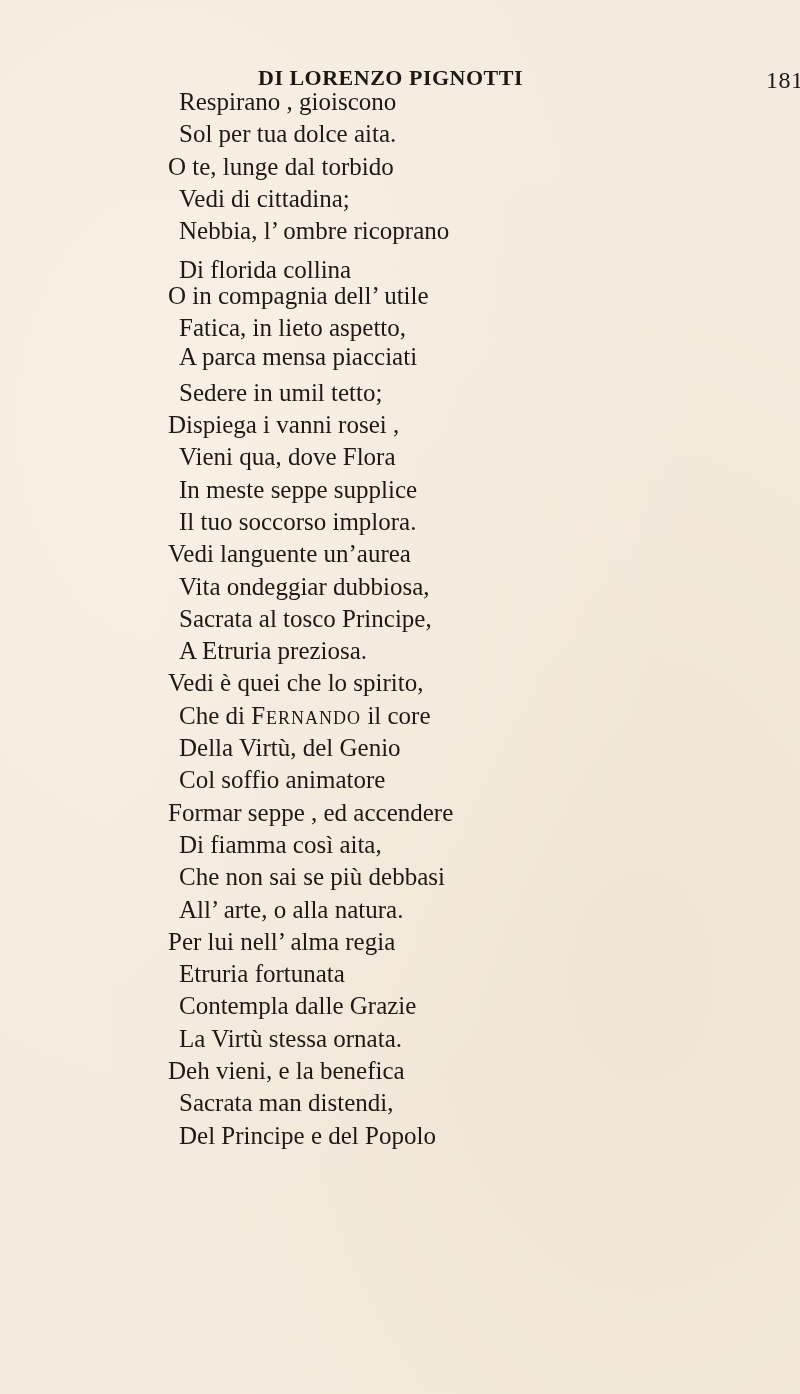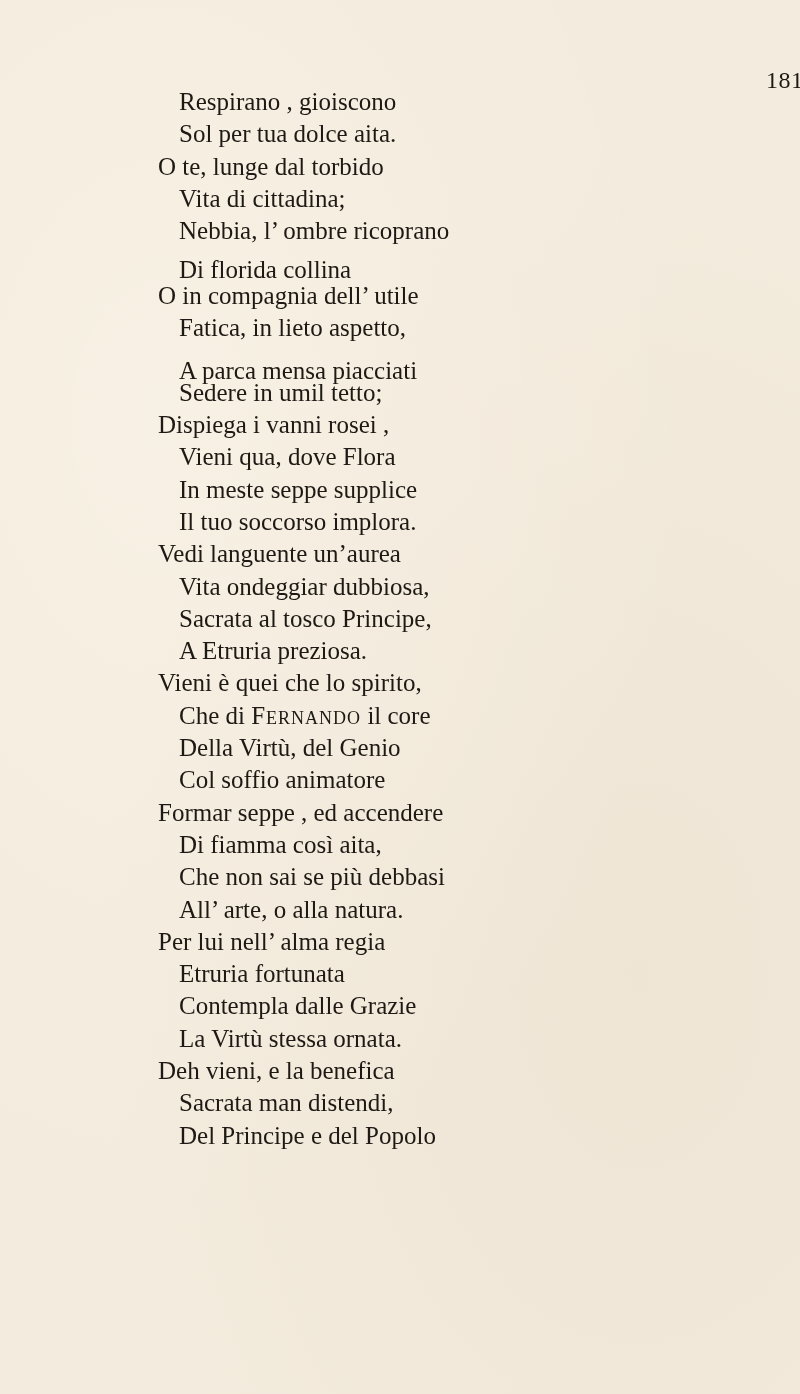--- a/index.html
+++ b/index.html
@@ -51,57 +51,58 @@
       top: 86px;
       left: 0;
       width: 800px;
     }
     .line {
       position: absolute;
       font-size: 25px;
       white-space: nowrap;
       line-height: 32px;
     }
-    .line.first { left: 158px; text-align: right; }
+    .line.first { left: 168px; text-align: right; }
     .line.indent { left: 179px; }
     .sc {
       font-variant: small-caps;
       letter-spacing: 1px;
       margin-top: 28px;
     }
   </style>
 </head>
 <body>
 
 <div class="page">
 
   <div class="running-head">
+    <span class="running-title">DI LORENZO PIGNOTTI</span>
     <span class="page-number">181</span>
   </div>
 
   <div class="verse">
     <div class="line indent" style="top:0px">Respirano , gioiscono</div>
     <div class="line indent" style="top:32.3px">Sol per tua dolce aita.</div>
     <div class="line first" style="top:64.6px">O te, lunge dal torbido</div>
-    <div class="line indent" style="top:96.9px">Vita di cittadina;</div>
+    <div class="line indent" style="top:96.9px">Vedi di cittadina;</div>
     <div class="line indent" style="top:129.2px">Nebbia, l’ ombre ricoprano</div>
     <div class="line indent" style="top:168px">Di florida collina</div>
     <div class="line first" style="top:193.8px">O in compagnia dell’ utile</div>
     <div class="line indent" style="top:226.1px">Fatica, in lieto aspetto,</div>
-    <div class="line indent" style="top:269px">A parca mensa piacciati</div>
+    <div class="line indent" style="top:255px">A parca mensa piacciati</div>
     <div class="line indent" style="top:290.7px">Sedere in umil tetto;</div>
     <div class="line first" style="top:323px">Dispiega i vanni rosei ,</div>
     <div class="line indent" style="top:355.3px">Vieni qua, dove Flora</div>
     <div class="line indent" style="top:387.6px">In meste seppe supplice</div>
     <div class="line indent" style="top:419.9px">Il tuo soccorso implora.</div>
     <div class="line first" style="top:452.2px">Vedi languente un’aurea</div>
     <div class="line indent" style="top:484.5px">Vita ondeggiar dubbiosa,</div>
     <div class="line indent" style="top:517px">Sacrata al tosco Principe,</div>
     <div class="line indent" style="top:549.1px">A Etruria preziosa.</div>
-    <div class="line first" style="top:581.4px">Vieni è quei che lo spirito,</div>
+    <div class="line first" style="top:581.4px">Vedi è quei che lo spirito,</div>
     <div class="line indent" style="top:613.7px"><span>Che di </span><span class="sc">Fernando</span><span> il core</span></div>
     <div class="line indent" style="top:646px">Della Virtù, del Genio</div>
     <div class="line indent" style="top:678.3px">Col soffio animatore</div>
     <div class="line first" style="top:710.6px">Formar seppe , ed accendere</div>
     <div class="line indent" style="top:742.9px">Di fiamma così aita,</div>
     <div class="line indent" style="top:775.2px">Che non sai se più debbasi</div>
     <div class="line indent" style="top:807.5px">All’ arte, o alla natura.</div>
     <div class="line first" style="top:839.8px">Per lui nell’ alma regia</div>
     <div class="line indent" style="top:872.1px">Etruria fortunata</div>
     <div class="line indent" style="top:904.4px">Contempla dalle Grazie</div>

